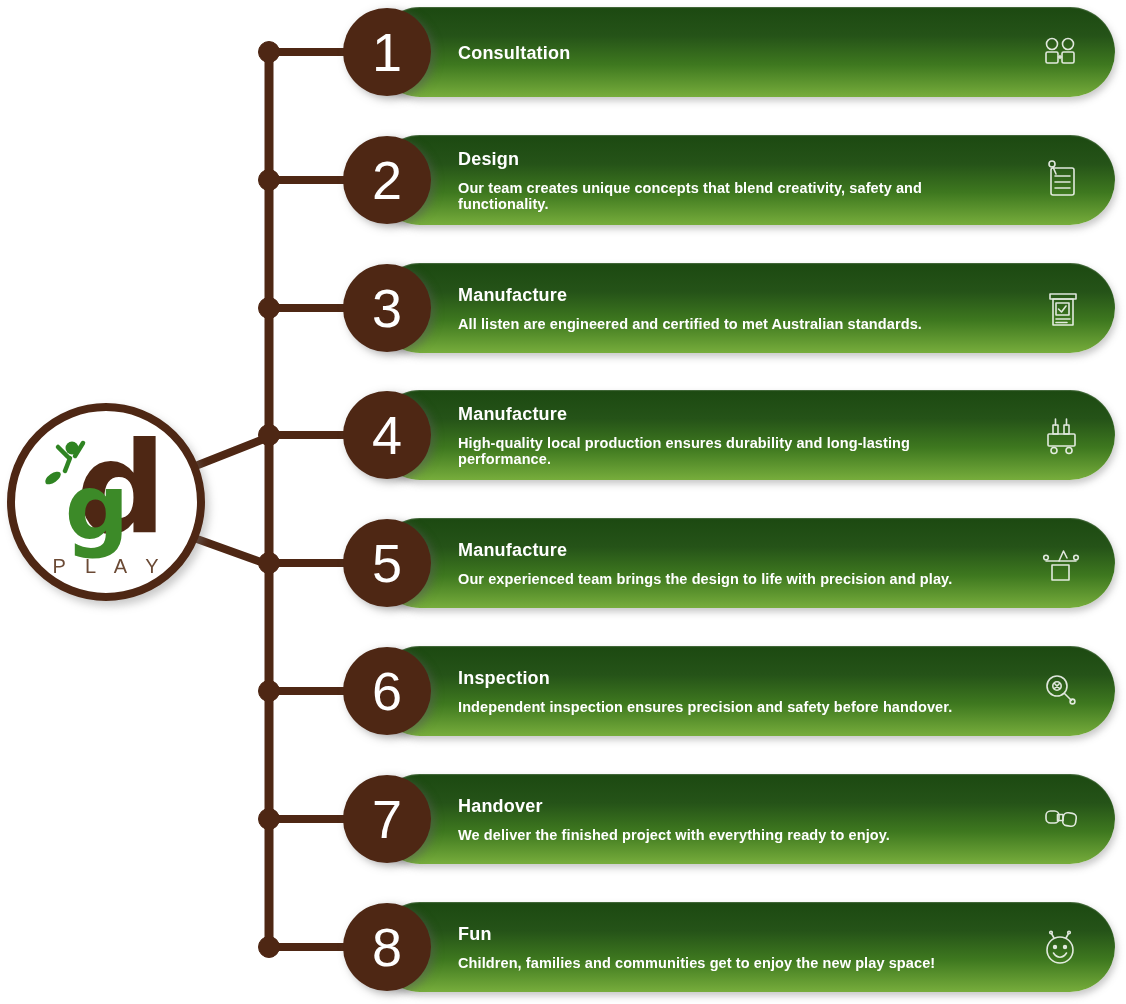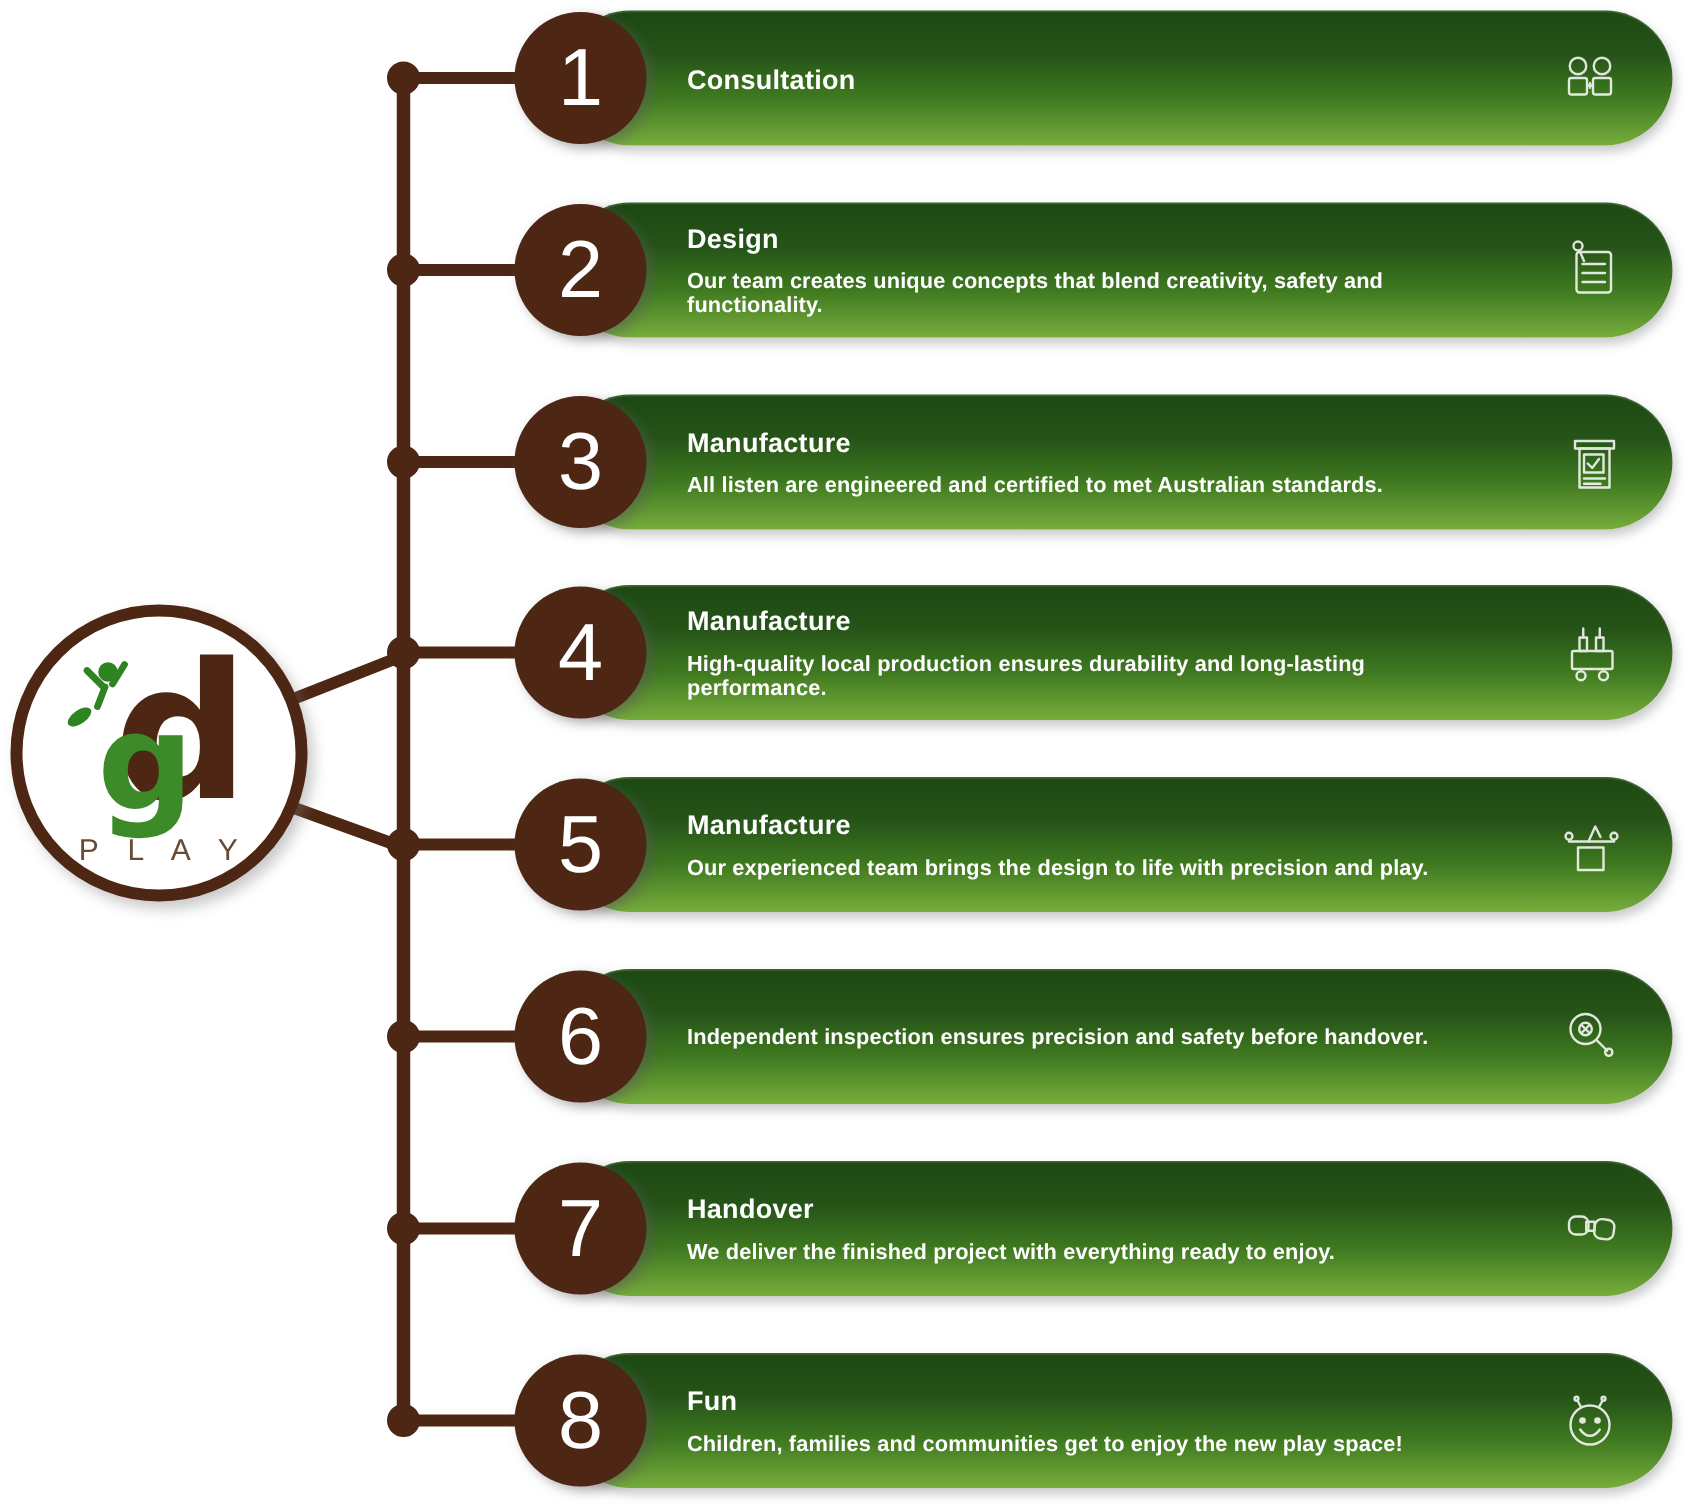--- a/index.html
+++ b/index.html
@@ -179,20 +179,21 @@
       </div>
     </div>
     <div class="num">
       <span>5</span>
     </div>
   </div>
 
   <div class="row" style="top:646px">
     <div class="bar">
       <div class="bar-text">
+        <div class="bar-title">Inspection</div>
         <div class="bar-desc">Independent inspection ensures precision and safety before handover.</div>
       </div>
       <div class="bar-icon">
         <svg width="46" height="46" viewBox="0 0 46 46" fill="none" stroke="#fff" stroke-width="1.6" stroke-linecap="round" stroke-linejoin="round">
           <circle cx="20" cy="18" r="10"></circle>
           <circle cx="20" cy="18" r="4.2"></circle>
           <path d="M17.5 15.5l5 5M22.5 15.5l-5 5"></path>
           <path d="M27.5 25.5l7 7"></path>
           <circle cx="35.5" cy="33.5" r="2.4"></circle>
         </svg>

